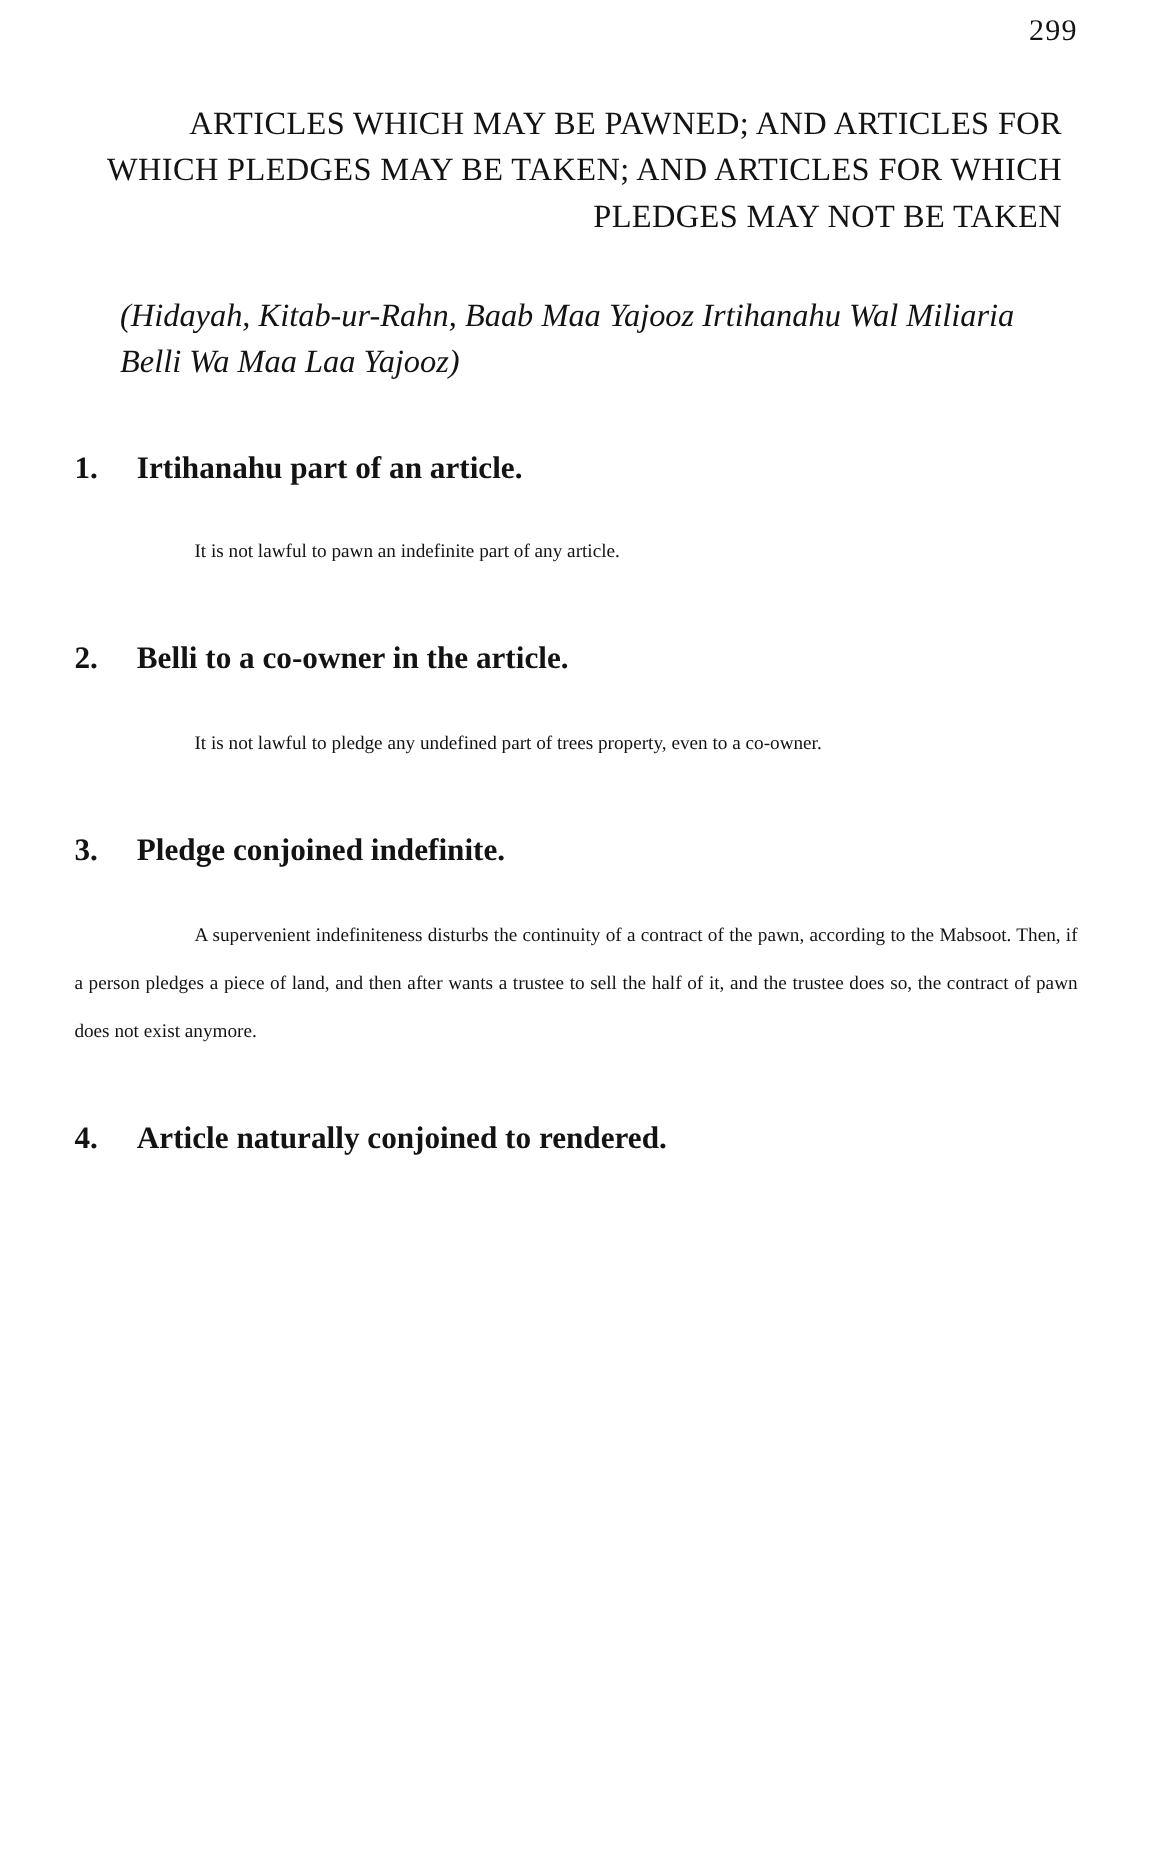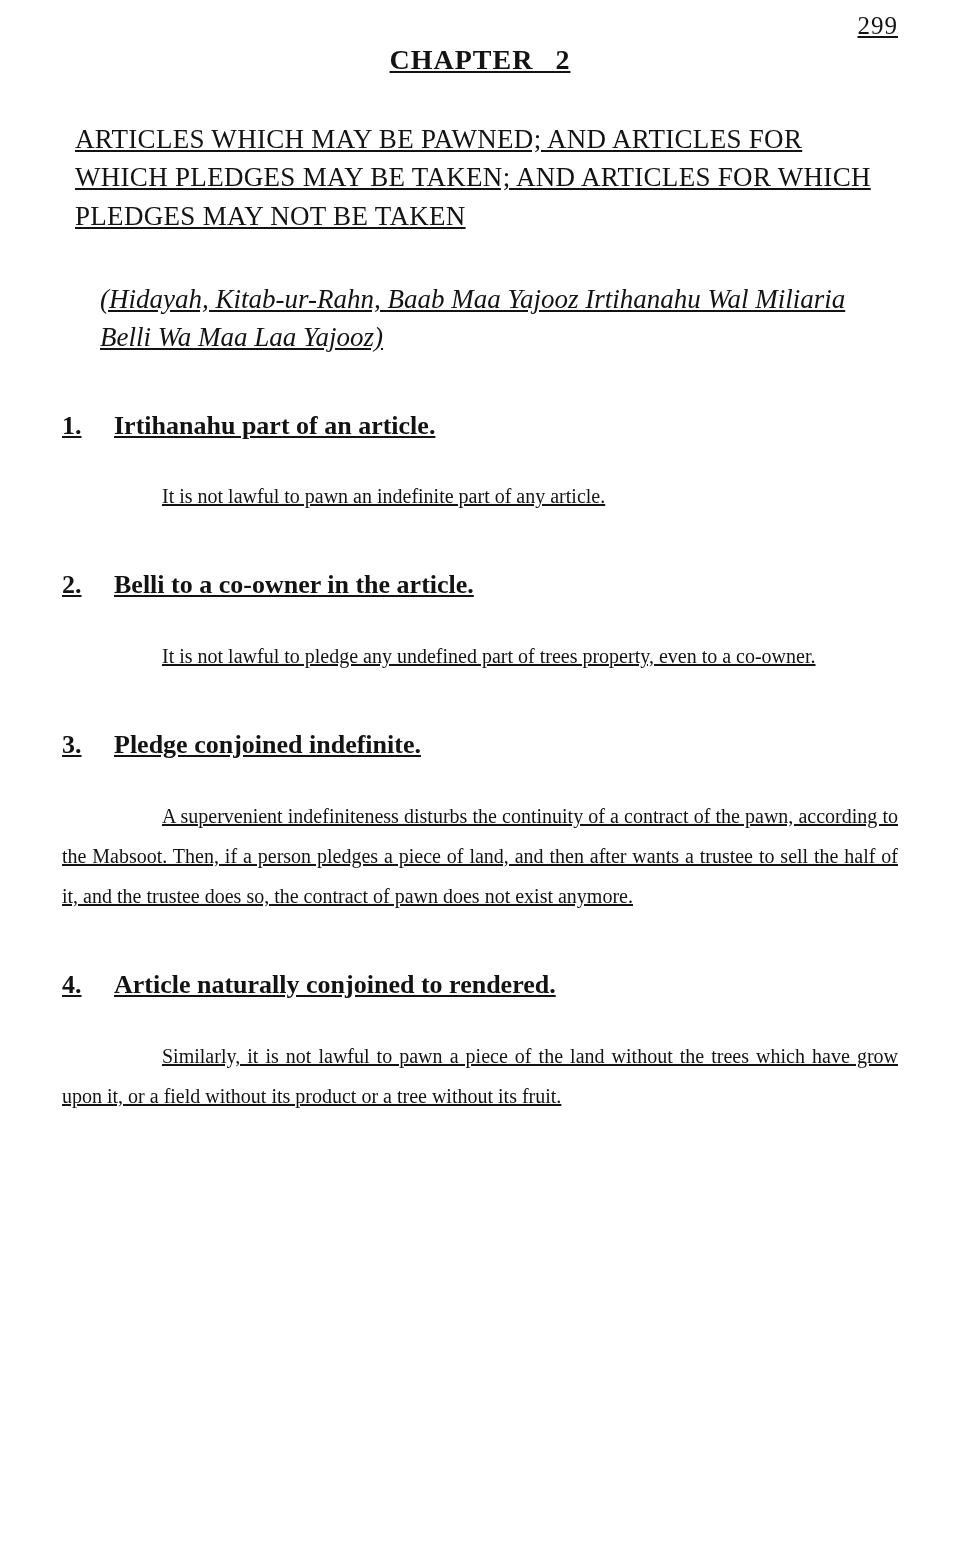--- a/index.html
+++ b/index.html
@@ -11,37 +11,36 @@
     position: relative;
     width: 960px;
     height: 1468px;
     margin: 0 auto;
     background: #ffffff;
     box-sizing: border-box;
     padding: 12px 62px 0 62px;
     color: #131313;
     font-family: "Liberation Serif", "DejaVu Serif", serif;
     overflow: hidden;
-    text-decoration: underline;
   }
   .page-number {
     text-align: right;
     font-size: 25px;
     letter-spacing: 1px;
   }
   .chapter {
     text-align: center;
     font-size: 28px;
     font-weight: 700;
     word-spacing: 14px;
     letter-spacing: 1px;
     margin: 4px 0 0 0;
   }
   .doc-title {
-    text-align: left;
+    text-align: right;
     font-size: 27px;
     font-weight: 400;
     margin: 44px auto 0 auto;
     max-width: 810px;
     line-height: 1.42;
     letter-spacing: 0.3px;
   }
   .citation {
     text-align: left;
     font-style: italic;
@@ -60,38 +59,37 @@
     line-height: 1.3;
   }
   .sec-num {
     flex: 0 0 auto;
     width: 52px;
   }
   .sec-title {
     flex: 1 1 auto;
   }
   .para {
-    font-size: 20px;
+    font-size: 16px;
     line-height: 40px;
     text-align: justify;
     text-indent: 100px;
     margin: 34px 0 0 0;
   }
   .para + .para {
     margin-top: 42px;
   }
 </style>
 </head>
 <body>
 
 <div class="page">
 
   <div class="page-number">299</div>
 
-  <h1 class="chapter">CHAPTER 2</h1>
 
   <h2 class="doc-title">ARTICLES WHICH MAY BE PAWNED; AND ARTICLES FOR WHICH PLEDGES MAY BE TAKEN; AND ARTICLES FOR WHICH PLEDGES MAY NOT BE TAKEN</h2>
 
   <div class="citation">(Hidayah, Kitab-ur-Rahn, Baab Maa Yajooz Irtihanahu Wal Miliaria Belli Wa Maa Laa Yajooz)</div>
 
   <div class="section">
     <div class="sec-head">
       <span class="sec-num">1.</span>
       <span class="sec-title">Irtihanahu part of an article.</span>
     </div>
@@ -112,16 +110,15 @@
       <span class="sec-title">Pledge conjoined indefinite.</span>
     </div>
     <p class="para">A supervenient indefiniteness disturbs the continuity of a contract of the pawn, according to the Mabsoot. Then, if a person pledges a piece of land, and then after wants a trustee to sell the half of it, and the trustee does so, the contract of pawn does not exist anymore.</p>
   </div>
 
   <div class="section">
     <div class="sec-head">
       <span class="sec-num">4.</span>
       <span class="sec-title">Article naturally conjoined to rendered.</span>
     </div>
-    <p class="para">Similarly, it is not lawful to pawn a piece of the land without the trees which have grow upon it, or a field without its product or a tree without its fruit.</p>
   </div>
 
 </div>
 
 </body></html>

